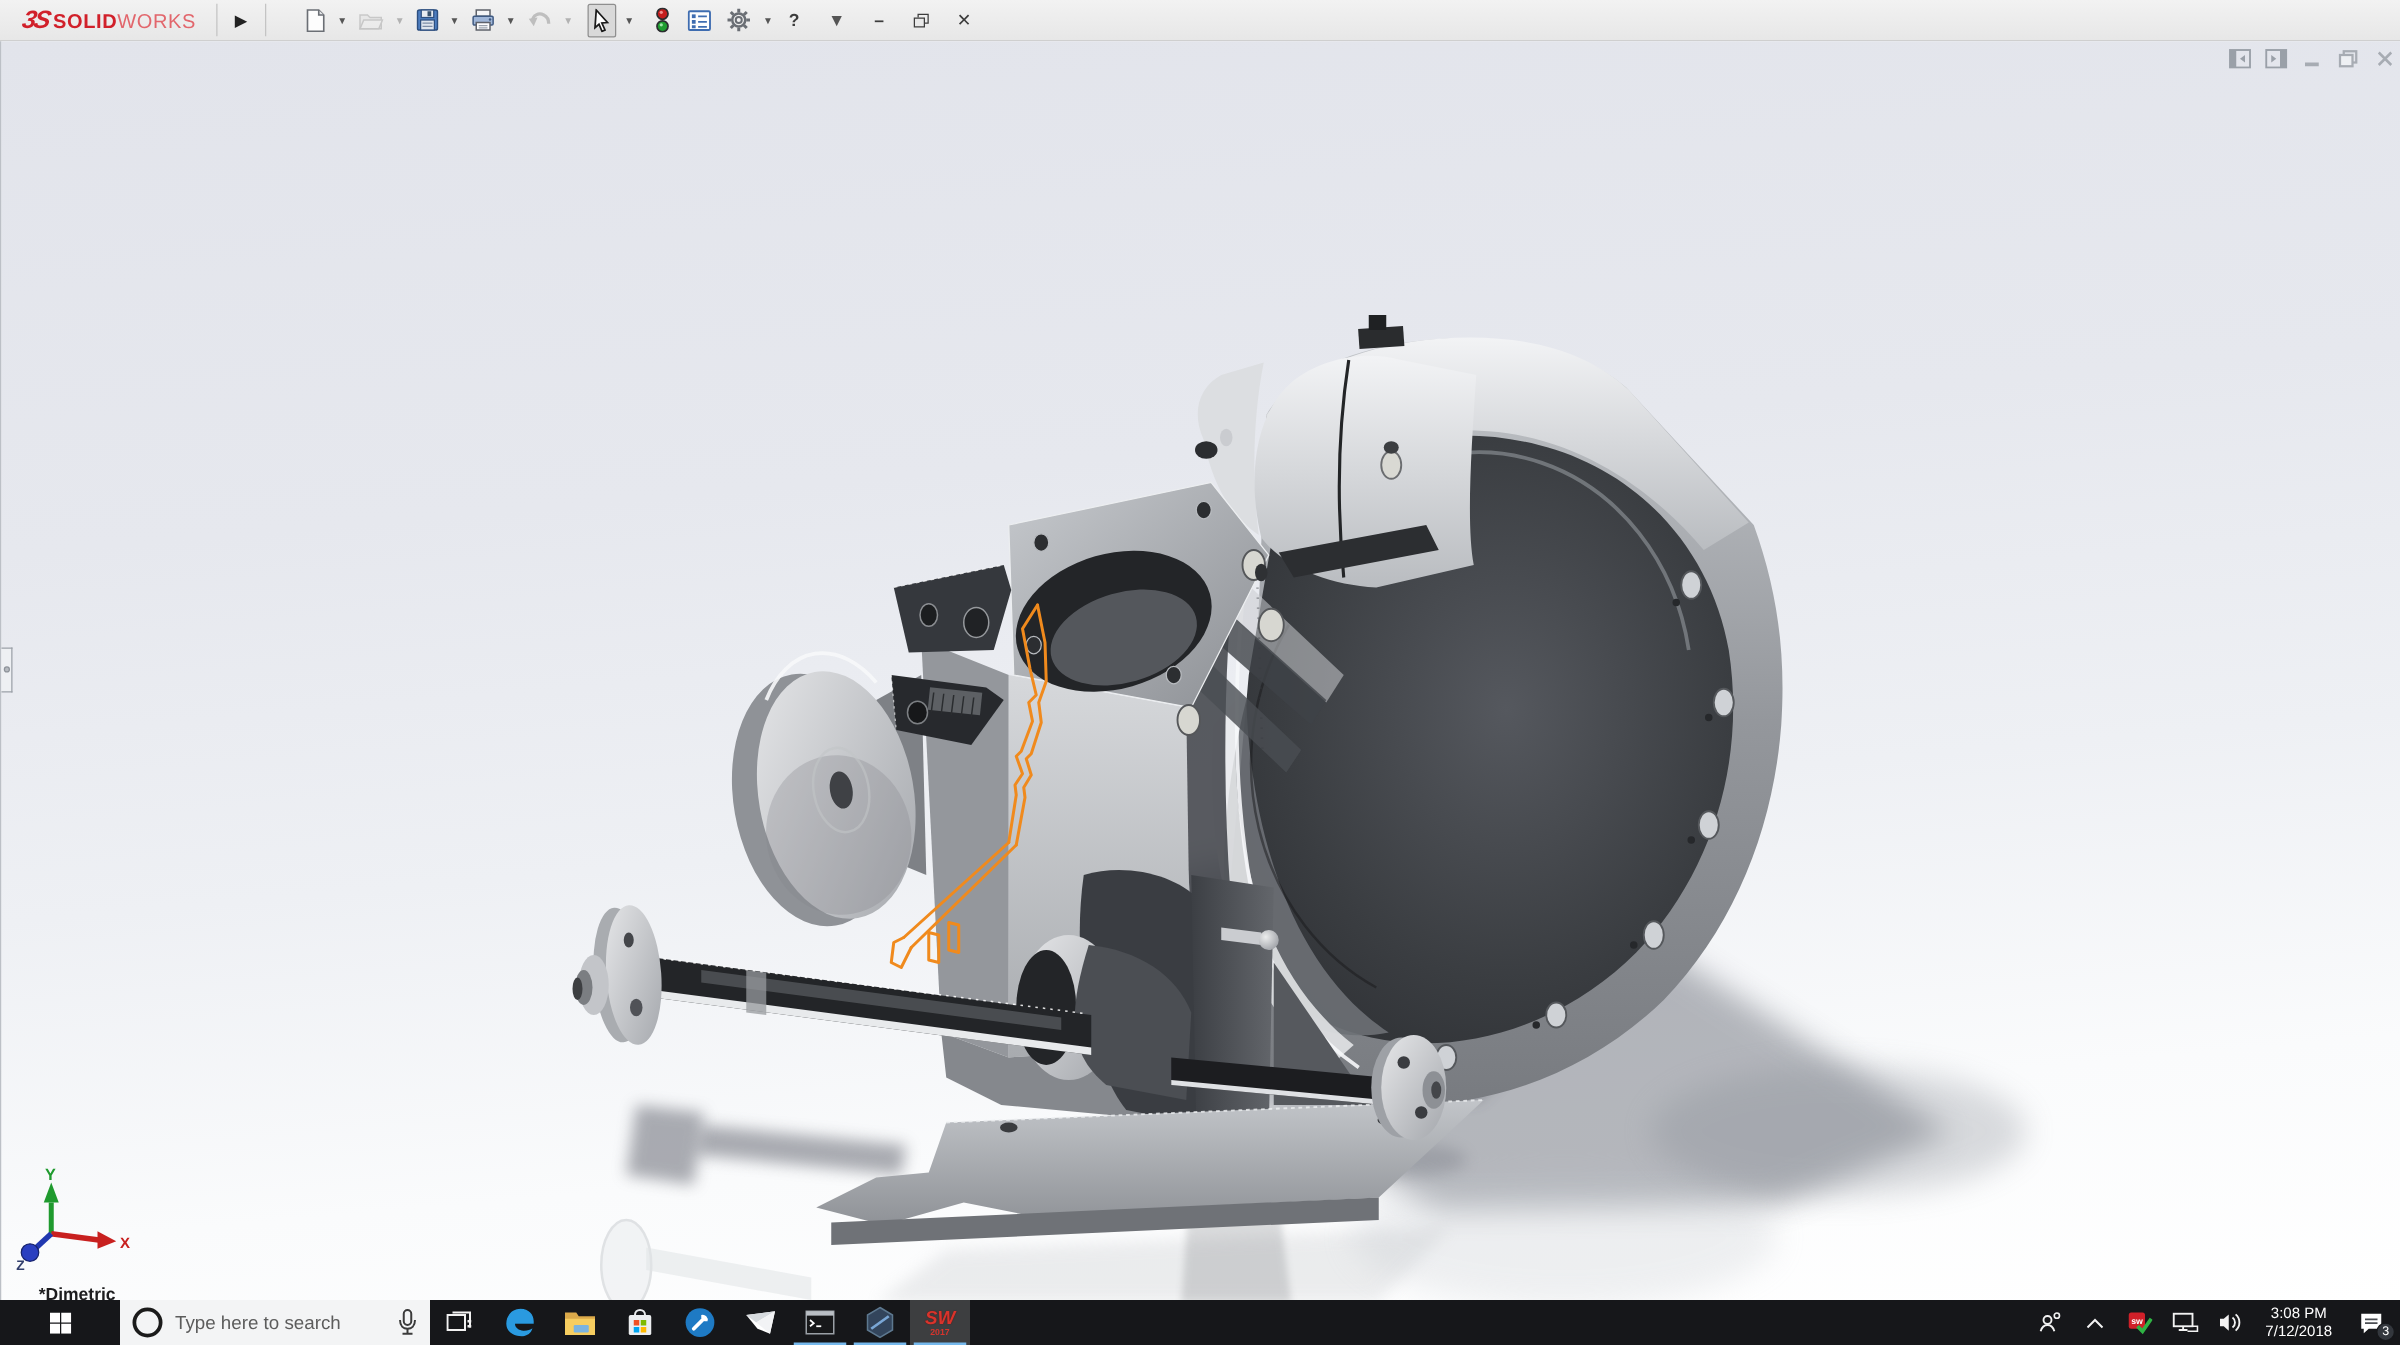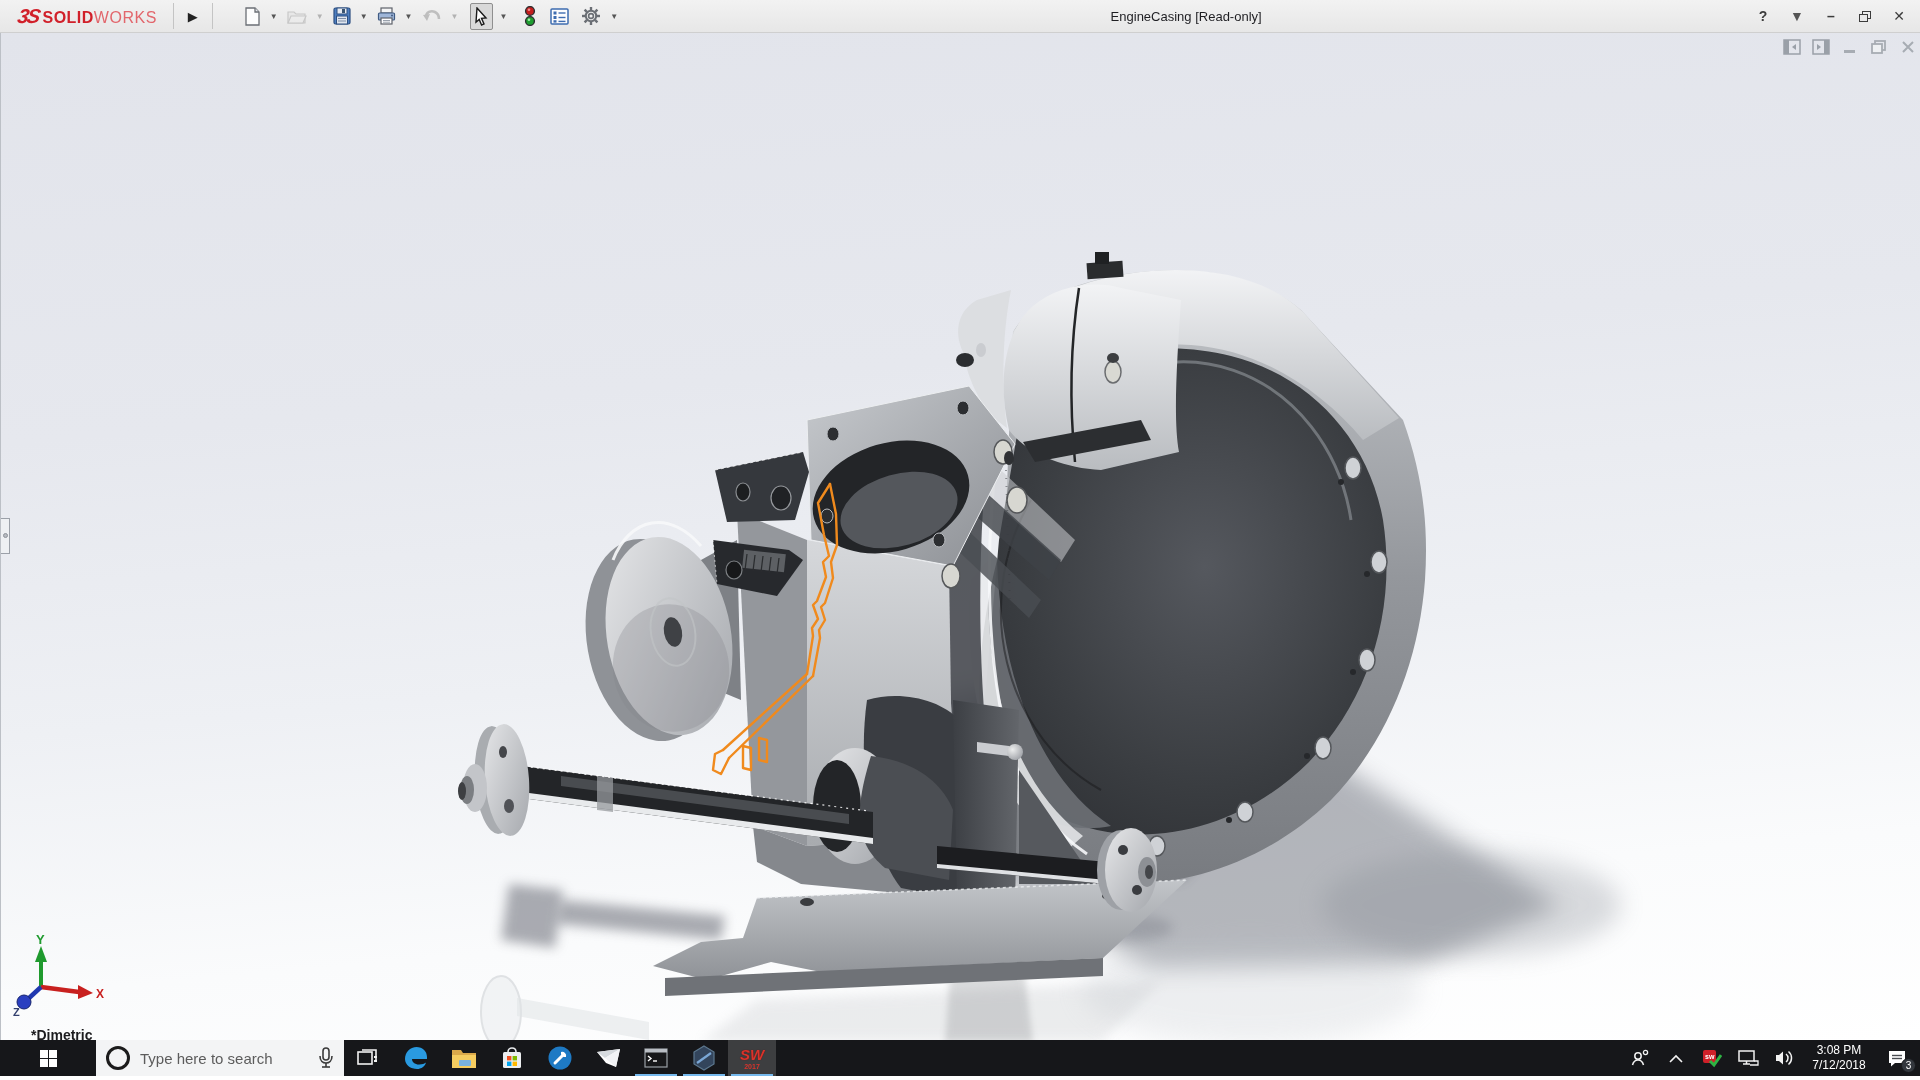--- a/index.html
+++ b/index.html
@@ -170,21 +170,20 @@
             <line x1="3.6" y1="16.4" x2="5.8" y2="14.2"></line>
               <line x1="14.2" y1="5.8" x2="16.4" y2="3.6"></line>
           </g>
         </g>
         <circle cx="10" cy="10" r="2.4" fill="#f0f0f0" stroke="#6a6e74" stroke-width="1.6"></circle>
       </svg>
     </div>
       <div class="drop">▼</div>
   </div>
 
-  <div class="title-center">EngineCasing [Read-only]</div>
 
   <div class="win-controls">
     <div class="wc wc-help">?</div>
     <div class="wc wc-caret">▼</div>
     <div class="wc" style="font-weight:bold;">–</div>
     <div class="wc">
         <div class="wc-restore-box">
           <div class="b1"></div>
           <div class="b2"></div>
         </div>

